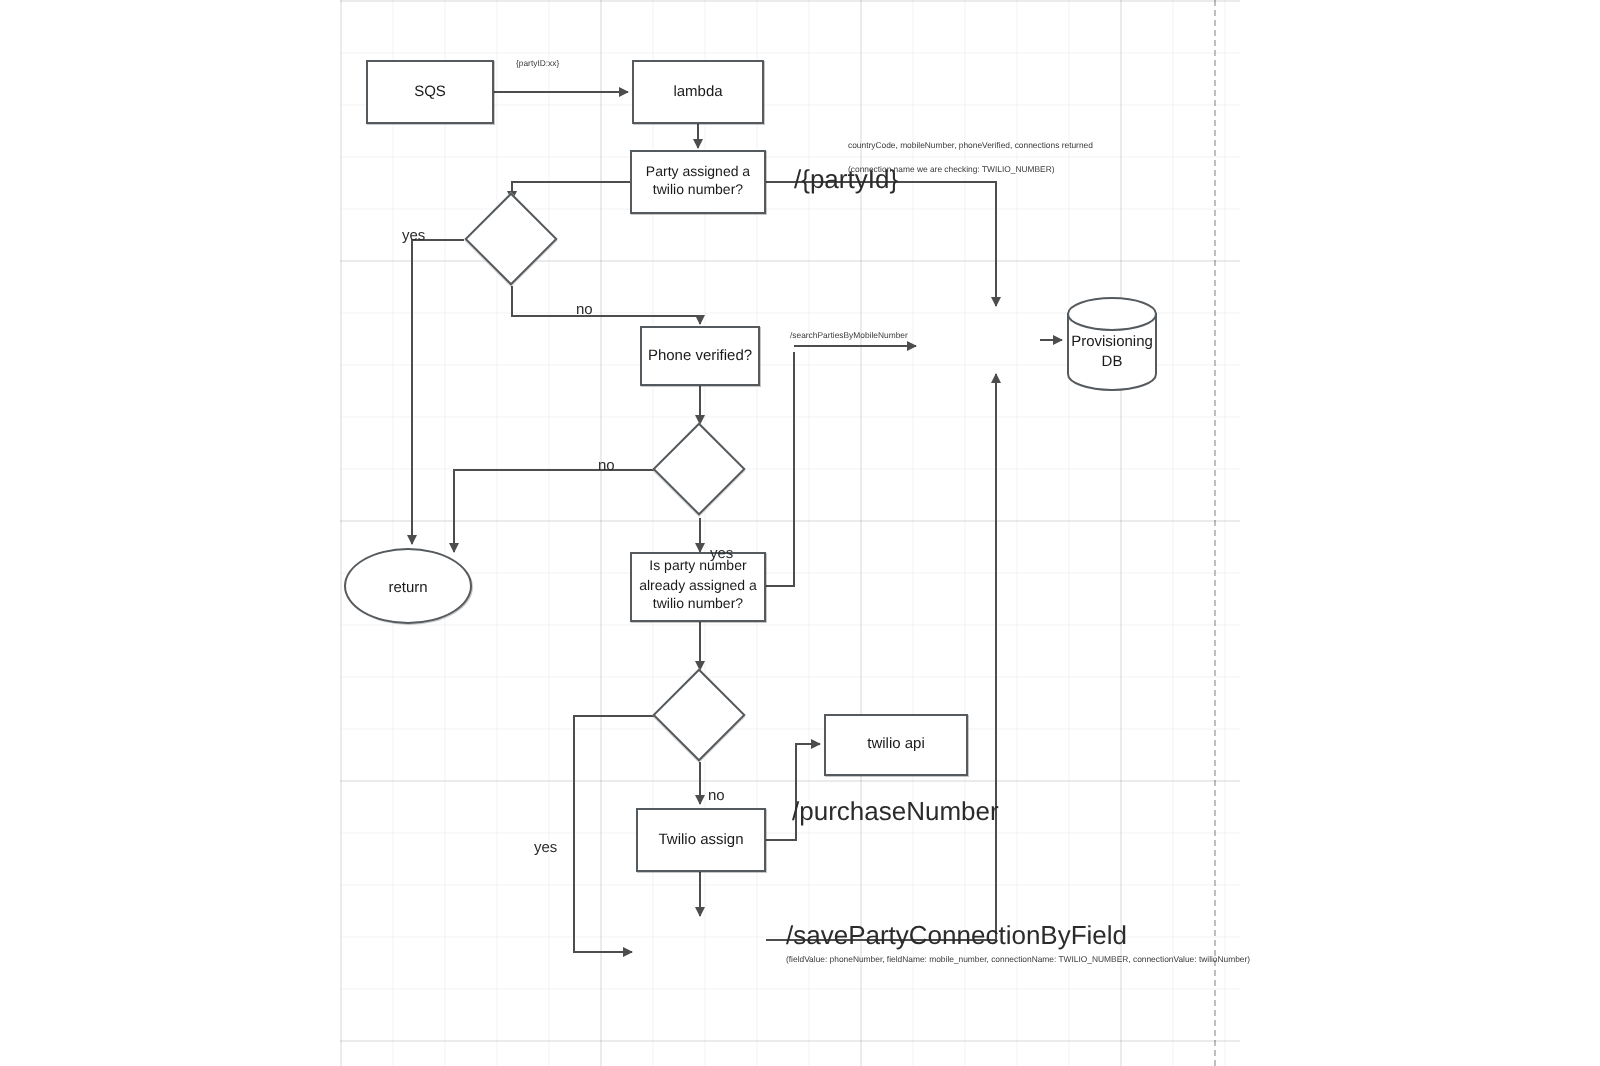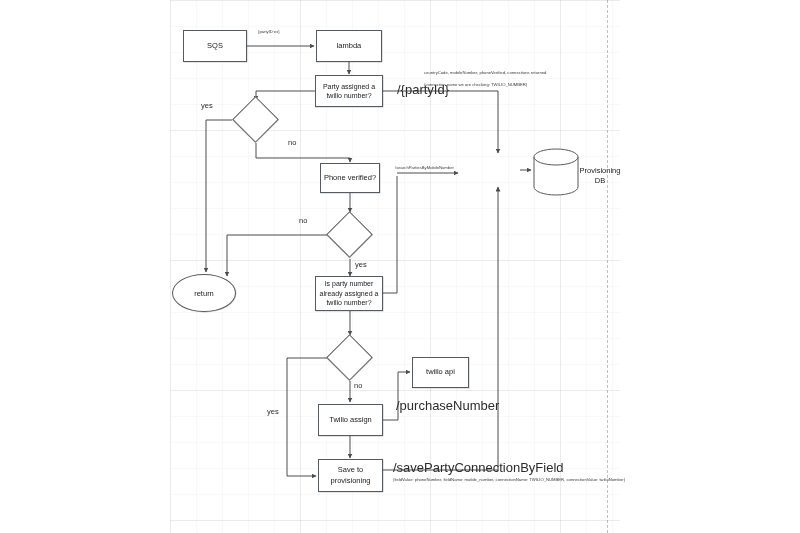--- a/index.html
+++ b/index.html
@@ -82,38 +82,37 @@
     border: 1px solid #555a5e;
     background: #ffffff;
     transform: rotate(45deg);
     box-shadow: 0.5px 0.5px 0 rgba(0,0,0,0.18);
   }
   .db-wrap {
     position: absolute;
     display: flex;
     align-items: center;
     justify-content: flex-start;
-    padding-left: 44px;
   }
   .db-wrap svg { position: absolute; left: 0; top: 0; }
   .db-label {
     position: relative;
     z-index: 2;
     font-size: 7.5px;
     text-align: center;
     color: #1a1a1a;
     line-height: 1.35;
   }
   .edge-label {
     position: absolute;
     color: #2b2b2b;
     white-space: nowrap;
     font-family: "Liberation Sans", sans-serif;
   }
-  .lbl-yn { font-size: 7.5px; }
+  .lbl-yn { font-size: 7.5px; margin-top: 12px; }
   .lbl-api { font-size: 13px; }
   .lbl-micro { font-size: 4.2px; color: #3a3a3a; }
 </style>
 </head>
 <body>
 
 <div id="canvas">
 
   <div id="grid"></div>
   <div id="pagebreak"></div>
@@ -190,31 +189,28 @@
       <path d="M1 9 L1 39 A22 8 0 0 0 45 39 L45 9 Z" fill="#ffffff" stroke="#555a5e" stroke-width="1"></path>
       <ellipse cx="23" cy="9" rx="22" ry="8" fill="#ffffff" stroke="#555a5e" stroke-width="1"></ellipse>
     </svg>
     <div class="db-label" style="margin-top:8px;">Provisioning DB</div>
   </div>
 
   <div class="ellipse" style="left:172px; top:274px; width:64px; height:38px;text-align:center;">
     <span>return</span>
   </div>
 
-  <div class="node" style="left:412px; top:357px; width:57px; height:31px;">
+  <div class="node" style="left:412px; top:357px; width:72px; height:31px;">
     <span>twilio api</span>
   </div>
 
   <div class="node" style="left:318px; top:404px; width:65px; height:32px;">
     <span>Twilio assign</span>
   </div>
 
-  <div class="node" style="left:318px; top:459px; width:65px; height:33px;">
-    <span>Save to provisioning</span>
-  </div>
 
   <div class="diamond" style="left:239px; top:103px; width:33px; height:33px;"></div>
   <div class="diamond" style="left:333px; top:218px; width:33px; height:33px;"></div>
   <div class="diamond" style="left:333px; top:341px; width:33px; height:33px;"></div>
 
   <div class="edge-label lbl-micro" style="left:258px; top:29px;">{partyID:xx}</div>
 
   <div class="edge-label lbl-api" style="left:397px; top:82px;">/{partyId}</div>
 
   <div class="edge-label lbl-micro" style="left:424px; top:70px;">countryCode, mobileNumber,  phoneVerified, connections returned</div>

